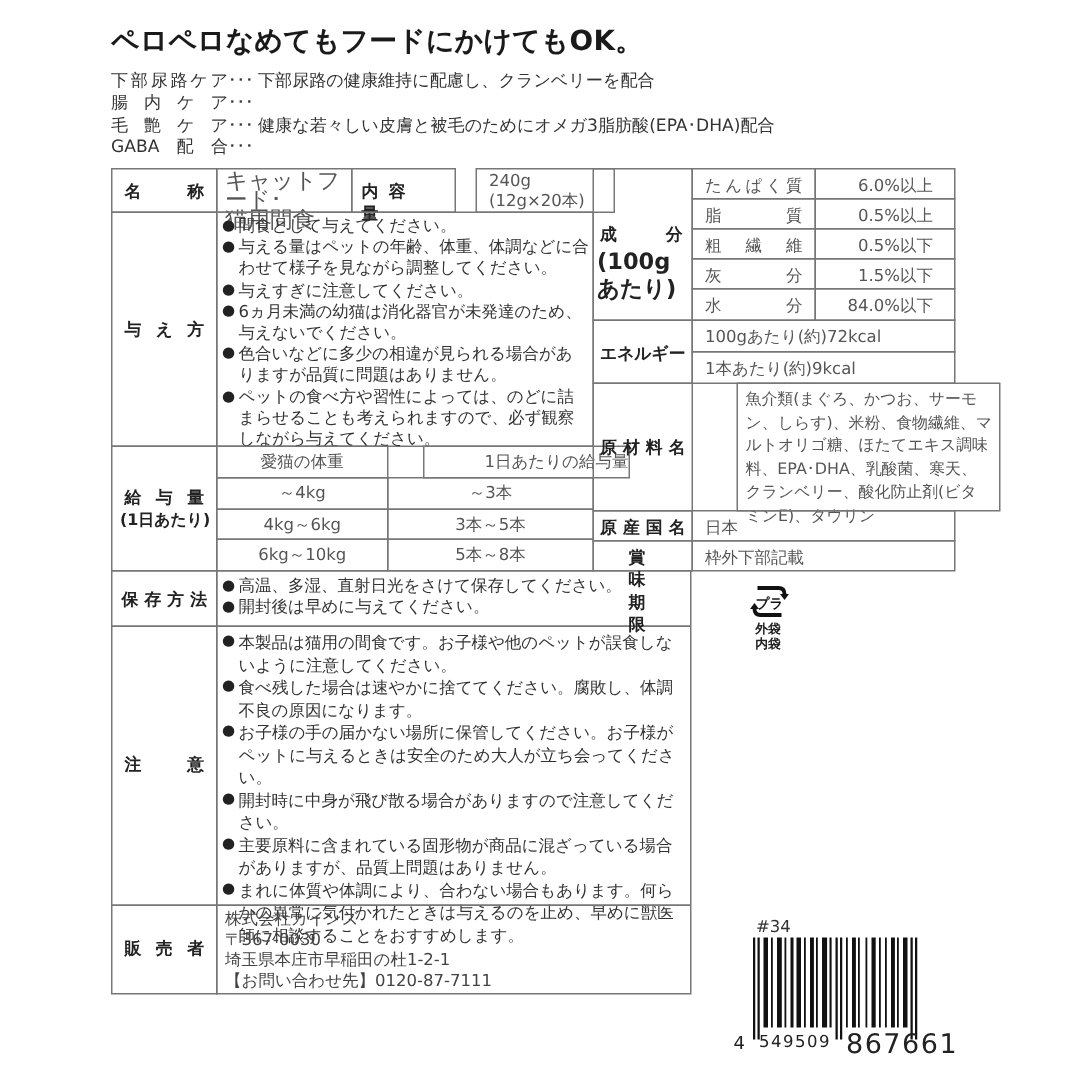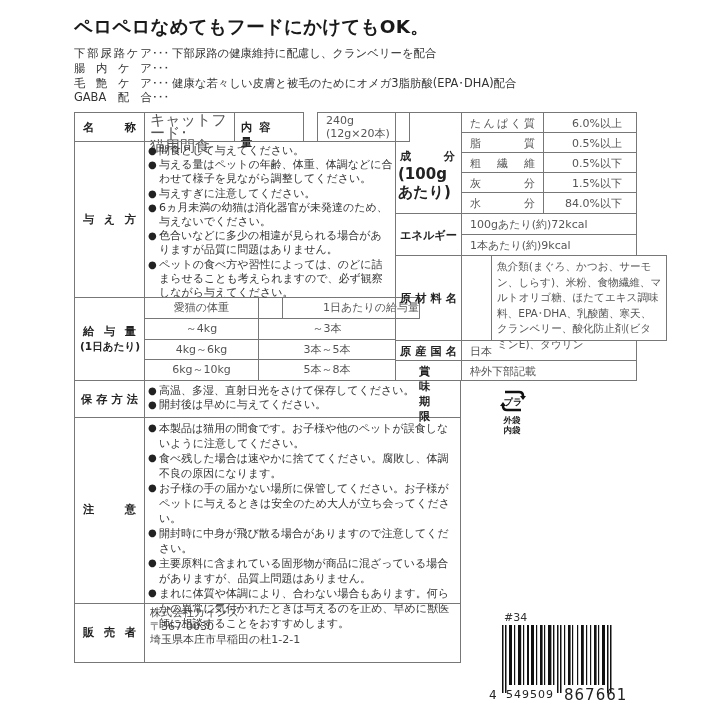--- a/index.html
+++ b/index.html
@@ -166,20 +166,21 @@
   </div>
 
   <div class="cell" style="left:74px;top:603px;width:71px;height:60px;">
     <div class="hd justify" style="position:absolute;left:8px;right:8px;top:21px;">販売者</div>
   </div>
   <div class="cell" style="left:144px;top:603px;width:316px;height:60px;border-right:none;">
     <div style="position:absolute;left:5px;top:2px;font-size:11px;line-height:13.5px;color:#444;">
       <div>株式会社カインズ</div>
       <div>〒367-0030</div>
       <div>埼玉県本庄市早稲田の杜1-2-1</div>
+      <div>【お問い合わせ先】0120-87-7111</div>
     </div>
   </div>
 
   <div class="ln" style="left:460px;top:380px;width:1px;height:283px;"></div>
 </div>
 
 <div>
 
   <div class="cell" style="left:395px;top:112px;width:67px;height:102px;">
     <div class="hd justify" style="position:absolute;left:4px;right:6px;top:36px;">成分</div>
@@ -296,13 +297,13 @@
       <rect x="108" y="12" width="2.6" height="60"></rect>
       <rect x="112" y="12" width="1.2" height="60"></rect>
       <rect x="116" y="12" width="3" height="60"></rect>
       <rect x="121" y="12" width="1.5" height="72"></rect>
       <rect x="124" y="12" width="1.5" height="72"></rect>
     </g>
   </svg>
 </div>
 <div class="bc-digits" style="left:489px;">4</div>
 <div class="bc-digits" style="left:506px;font-size:11px;">549509</div>
-<div class="bc-digits" style="left:564px;font-size:15px;top:686px;">867661</div>
+<div class="bc-digits" style="left:564px;font-size:18px;top:686px;">867661</div>
 
 </body></html>

